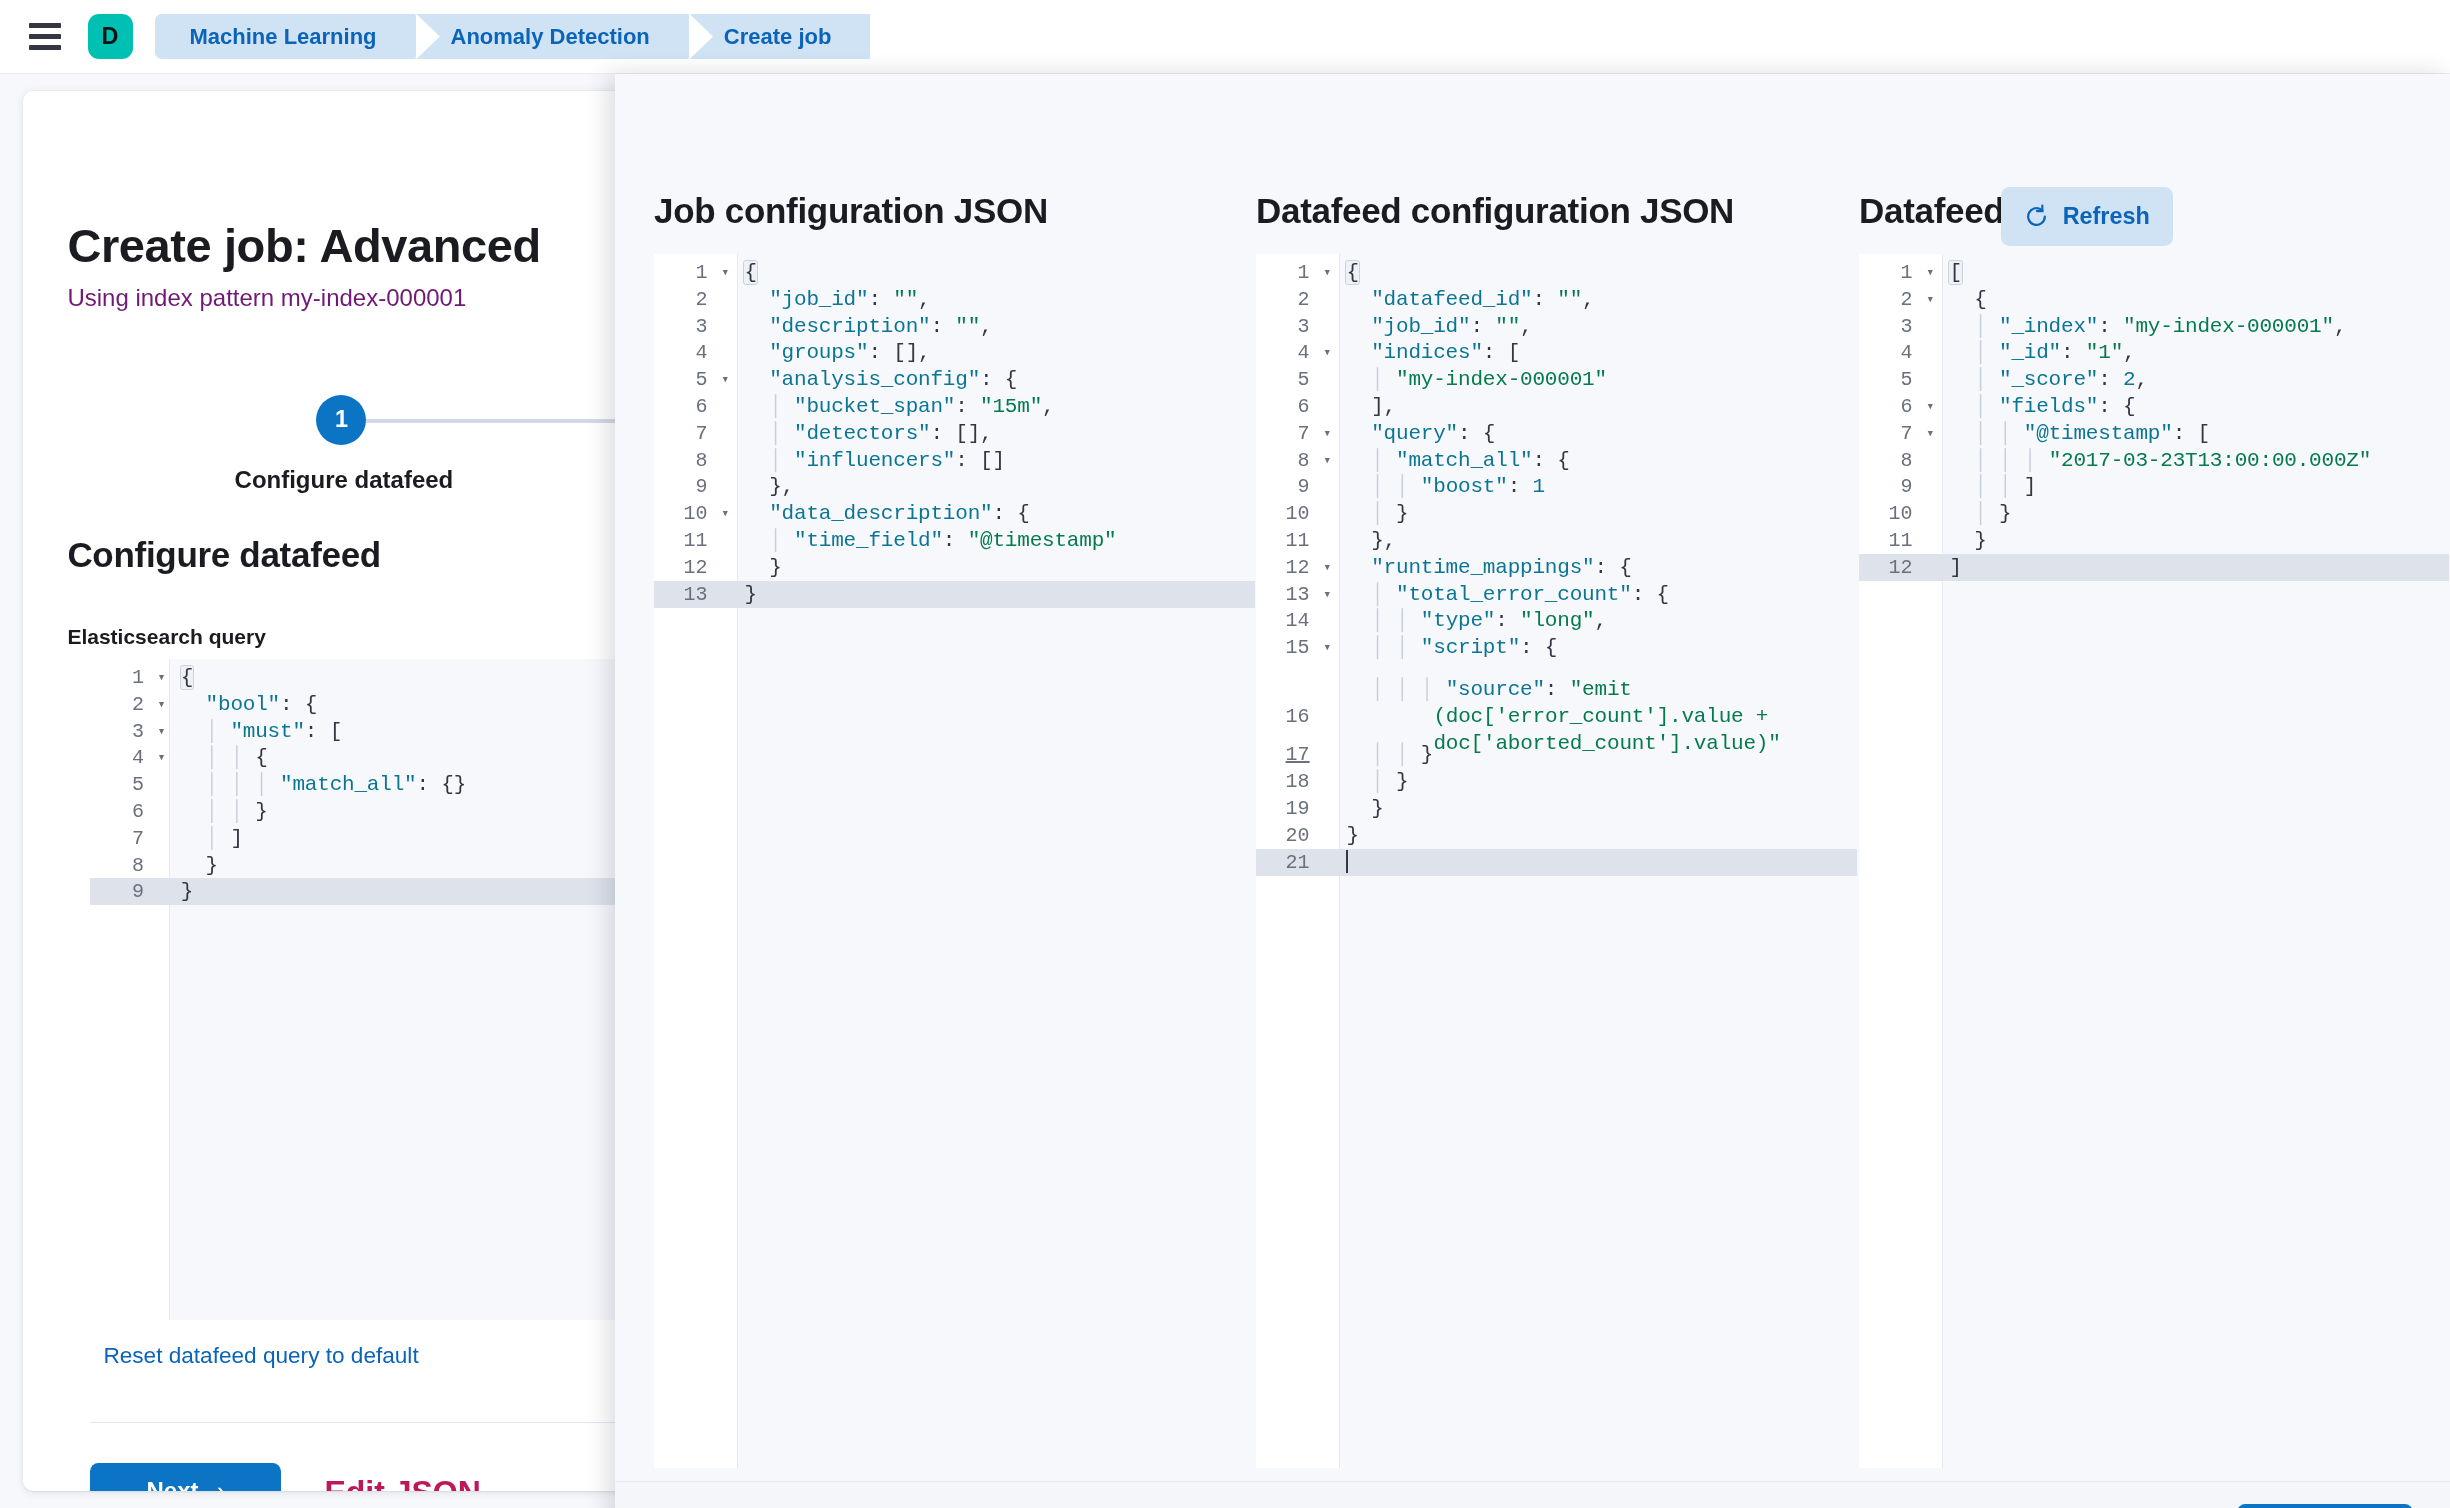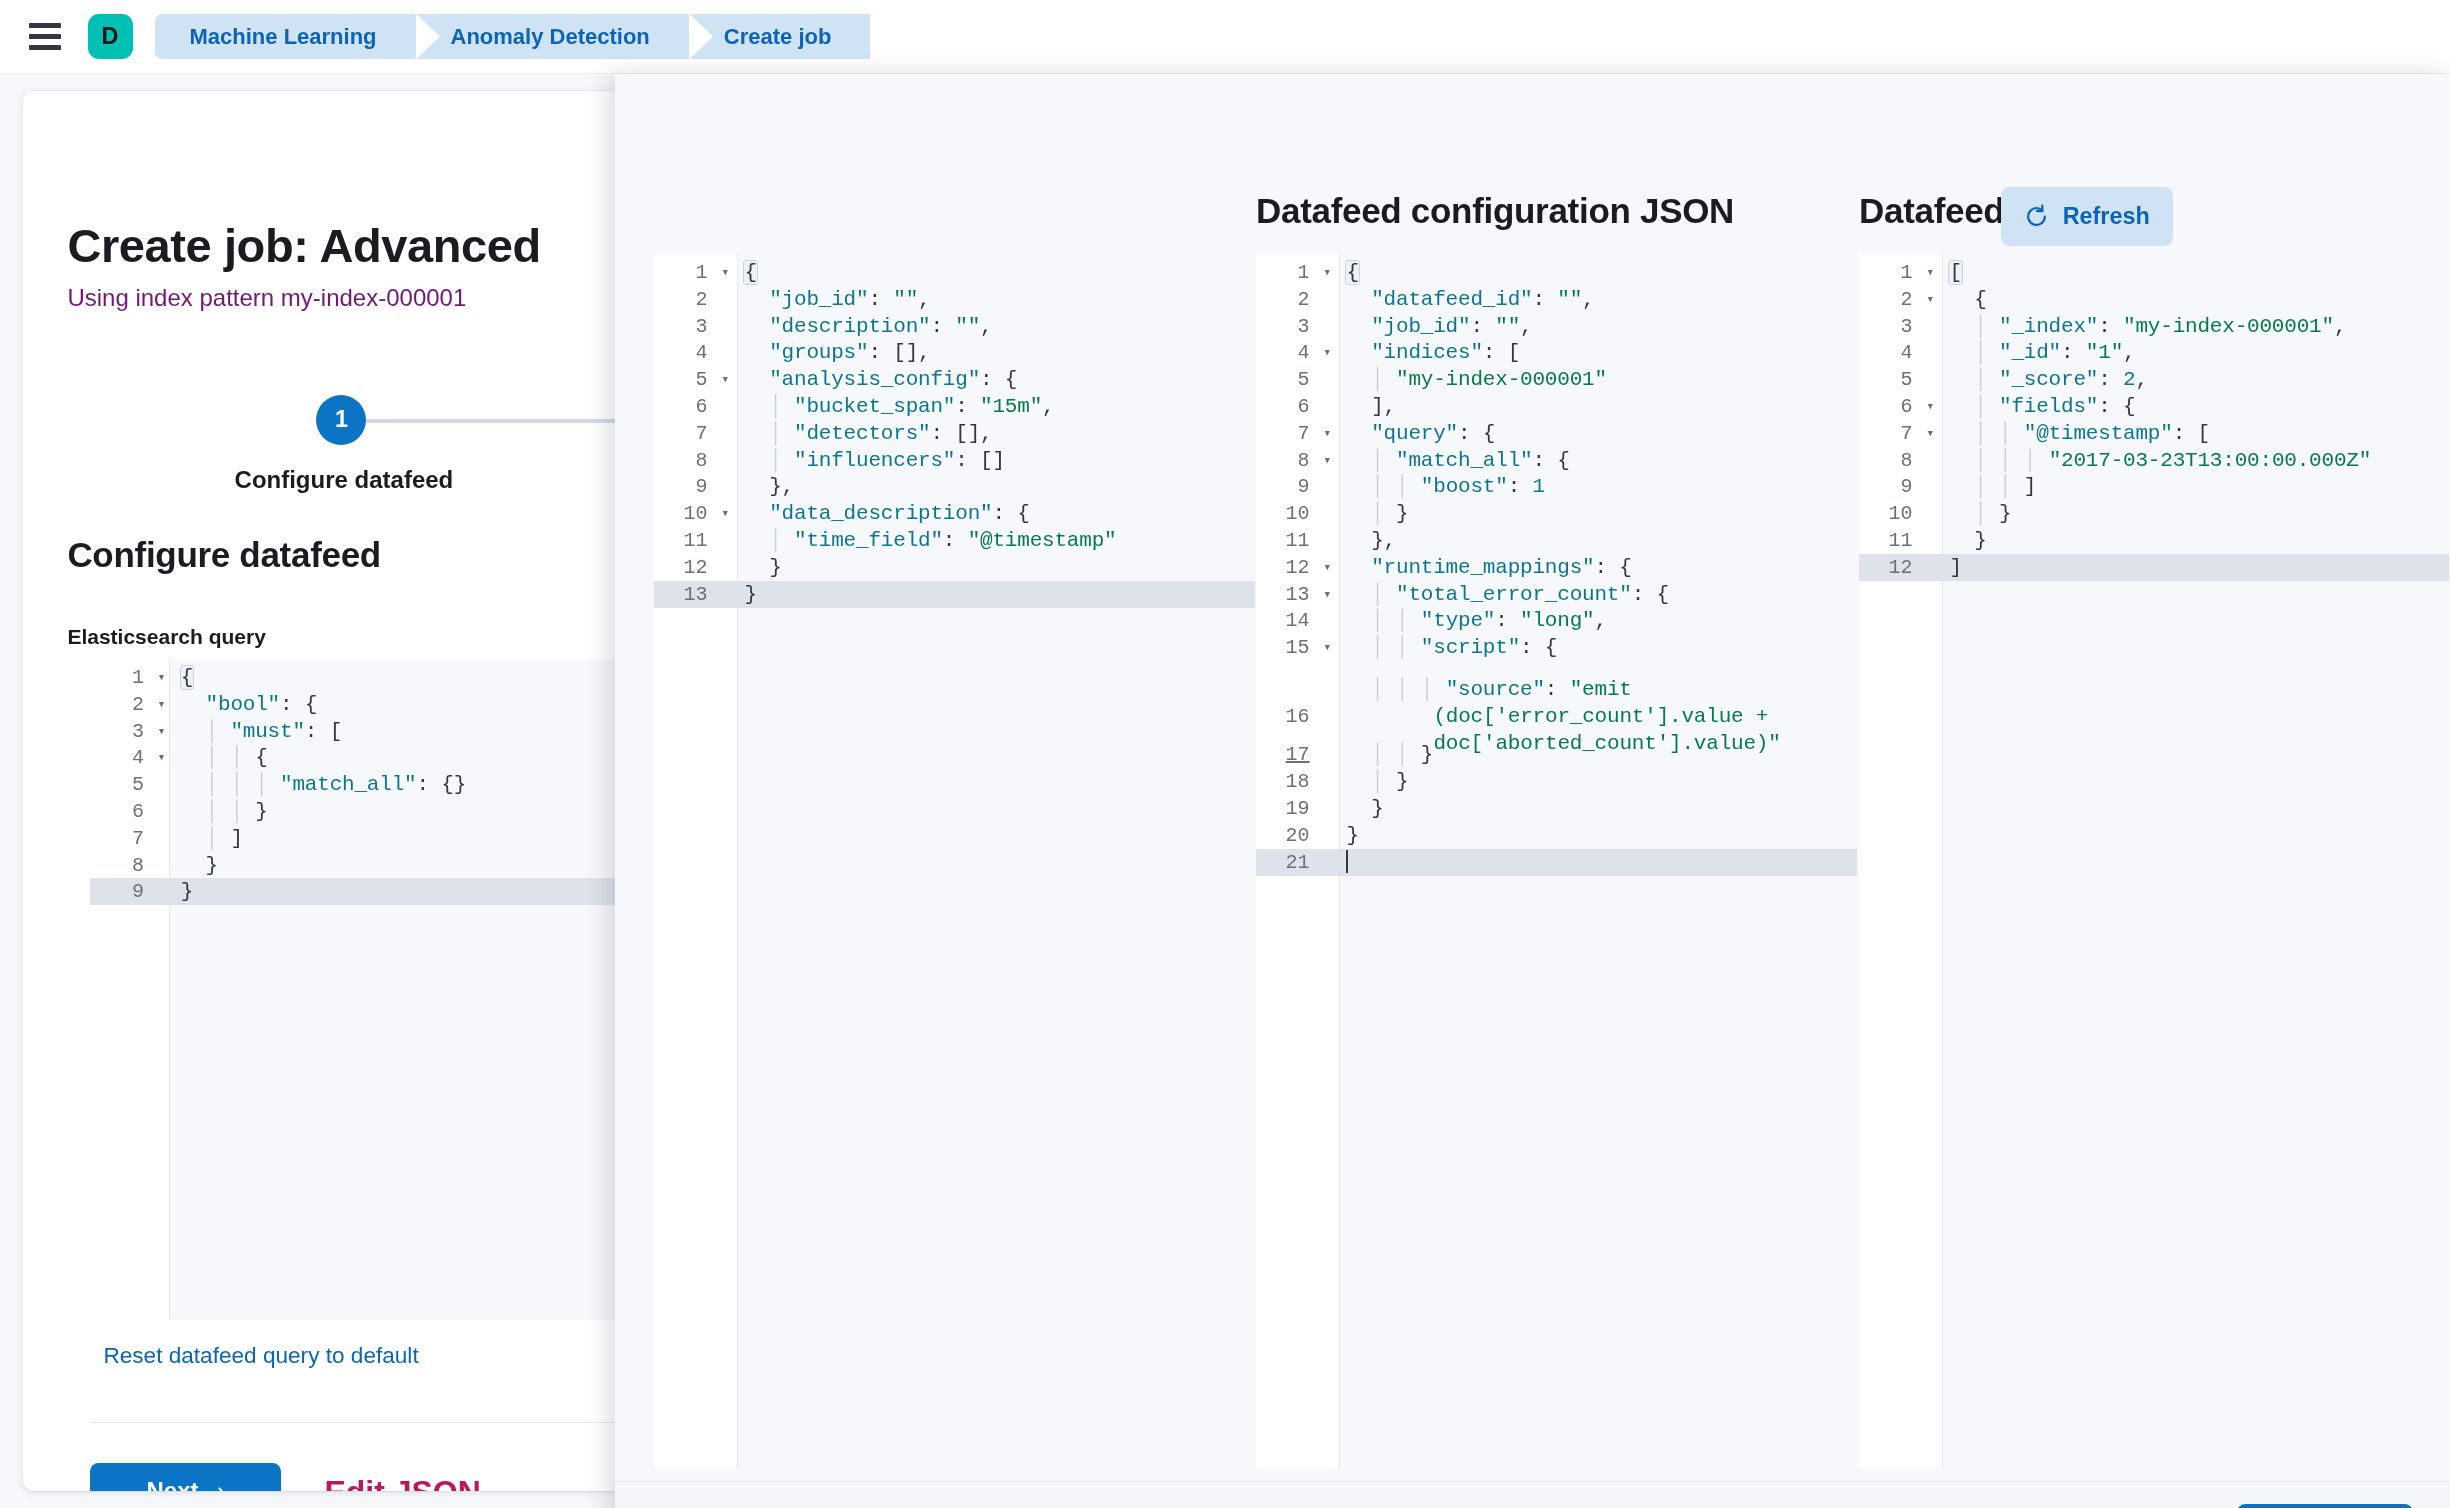--- a/index.html
+++ b/index.html
@@ -255,20 +255,21 @@
       <button id="next-btn">
         <span>Next</span>
         <span class="chev">›</span>
       </button>
       <div id="editjson-link">Edit JSON</div>
     </div>
 
     <div id="flyout">
       <div id="flyout-body">
 
+        <div id="col1-title" class="col-title">Job configuration JSON</div>
         <div id="col1-editor" class="editor">
           <div class="ed-inner">
             <div class="ed-codebg"></div>
             <div class="ed-gutterbg"></div>
             <div class="ed-lines">
                 <div class="ed-line" style="top: 5px; height: 27px; align-items: flex-start;">
                   <span class="ed-num" style="line-height: 27px;">1</span>
                   <span class="ed-fold">▾</span>
                   <span class="ed-code" style="line-height: 27px;"><span class="p brace-box">{</span></span>
                 </div>

